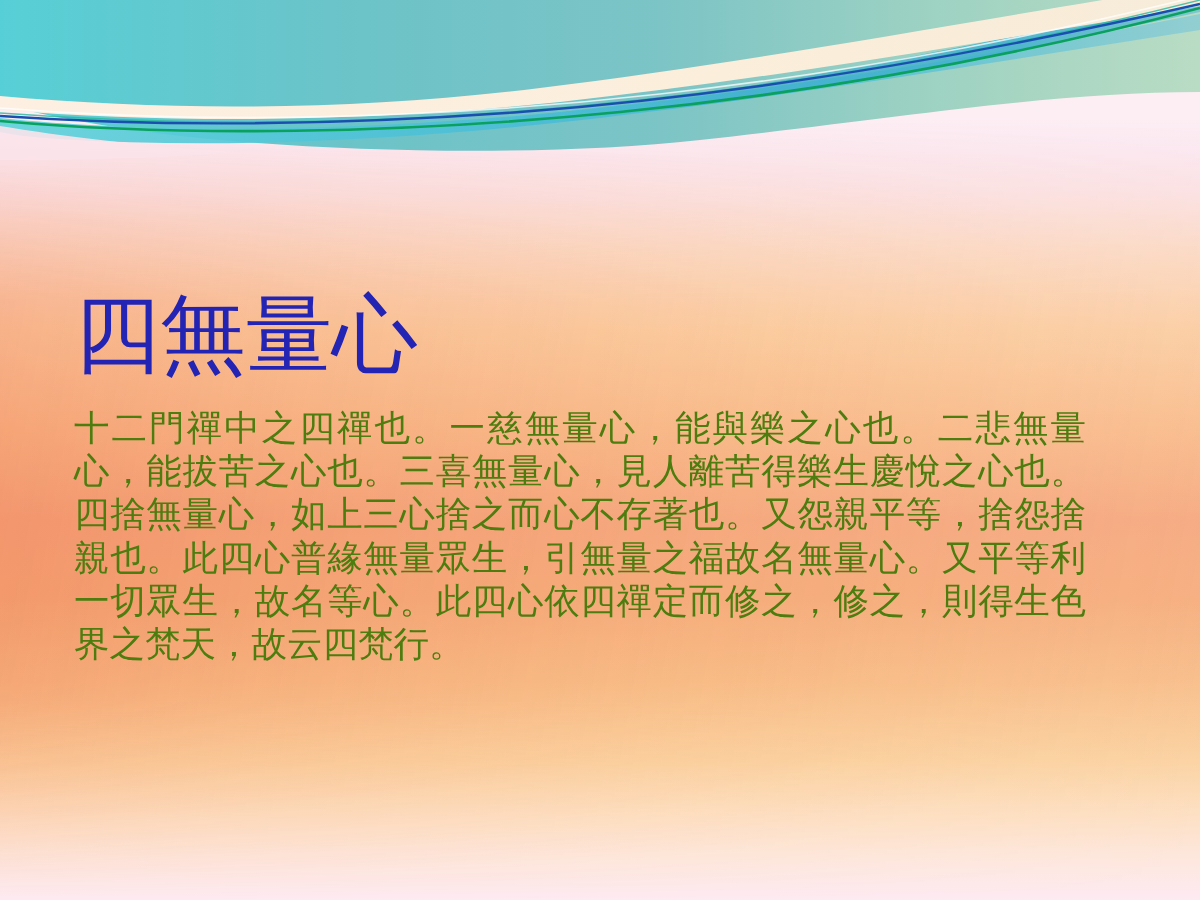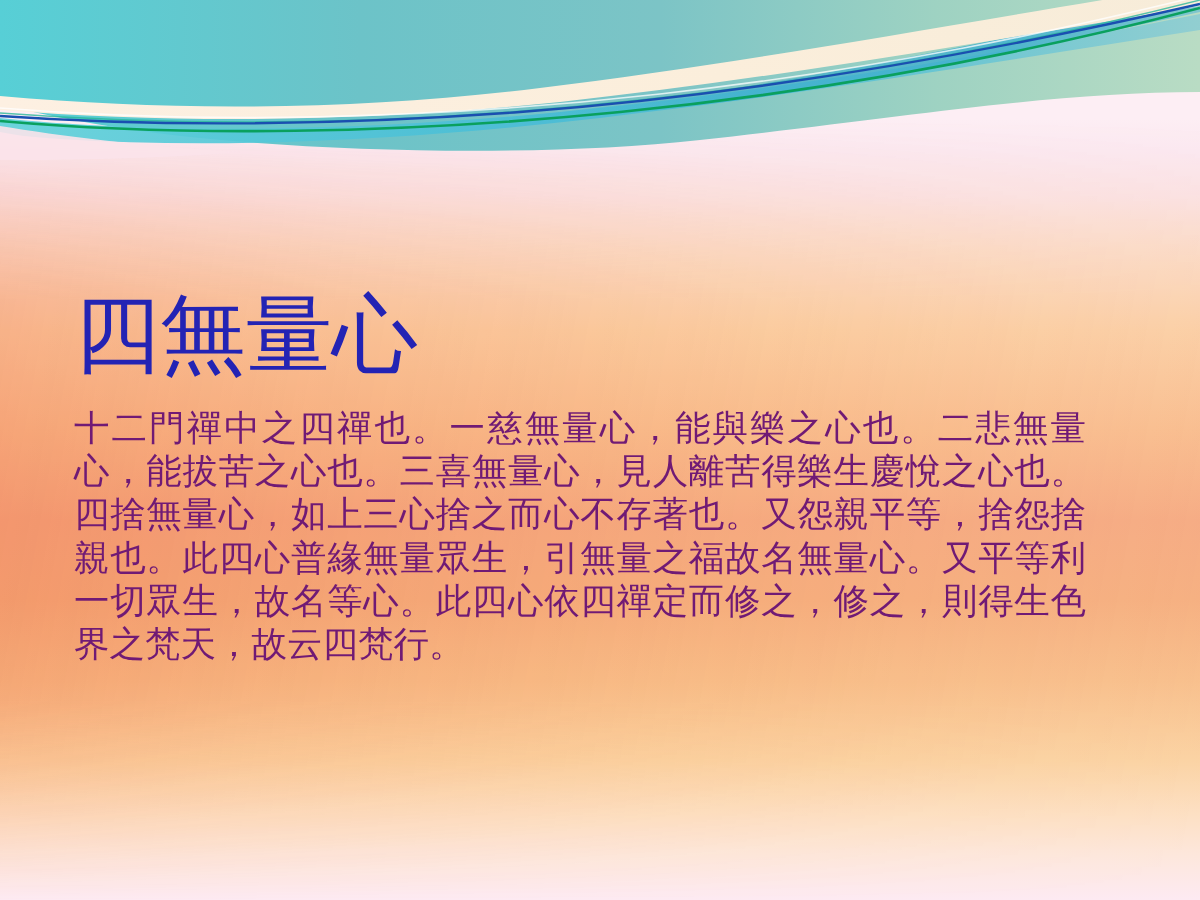--- a/index.html
+++ b/index.html
@@ -81,21 +81,21 @@
     white-space: nowrap;
     font-weight: 400;
   }
   .slide-body {
     position: absolute;
     left: 74px;
     top: 362px;
     width: 1012px;
     font-size: 35.5px;
     line-height: 43.2px;
-    color: #701a75;
+    color: #4d7c0f;
     text-align: justify;
     text-justify: inter-character;
     word-break: break-all;
     font-weight: 400;
   }
 </style>
 </head>
 <body>
 
 <div id="slide">

